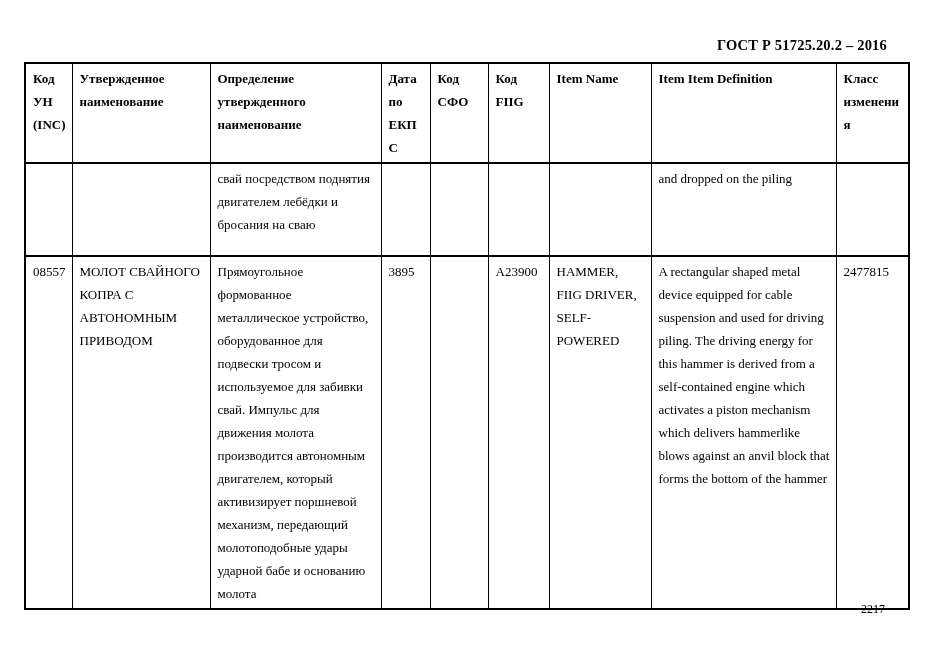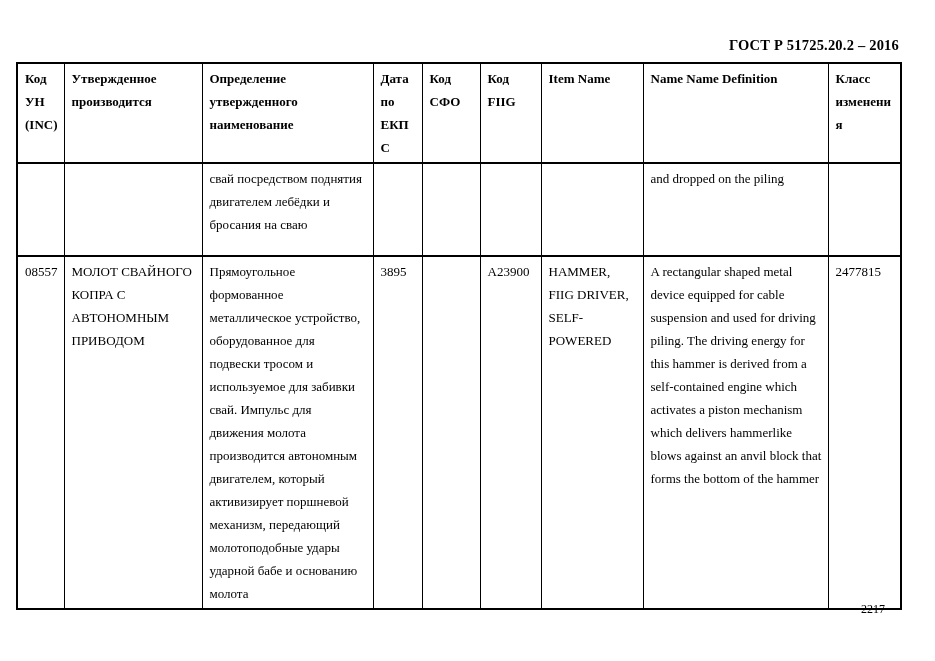--- a/index.html
+++ b/index.html
@@ -12,29 +12,29 @@
     width: 935px;
     height: 661px;
     background: #ffffff;
     color: #000000;
     font-family: "Liberation Serif", "DejaVu Serif", serif;
     overflow: hidden;
   }
   .doc-header {
     position: absolute;
     top: 37px;
-    right: 36px;
+    right: 48px;
     font-size: 14.5px;
     font-weight: bold;
     letter-spacing: 0.2px;
     white-space: nowrap;
   }
   table.items {
     position: absolute;
-    left: 16px;
+    left: 24px;
     top: 62px;
     width: 884px;
     border-collapse: collapse;
     table-layout: fixed;
     border: 2px solid #000000;
   }
   table.items th,
   table.items td {
     border: 1px solid #000000;
     vertical-align: top;
@@ -75,27 +75,27 @@
       <col style="width:49px">
       <col style="width:58px">
       <col style="width:61px">
       <col style="width:102px">
       <col style="width:185px">
       <col style="width:73px">
     </colgroup>
     <thead>
       <tr>
         <th>Код УН (INC)</th>
-        <th>Утвержденное производится</th>
+        <th>Утвержденное наименование</th>
         <th>Определение утвержденного наименование</th>
         <th>Дата по ЕКПС</th>
         <th>Код СФО</th>
         <th>Код FIIG</th>
         <th>Item Name</th>
-        <th>Name Name Definition</th>
+        <th>Item Item Definition</th>
         <th>Класс изменения</th>
       </tr>
     </thead>
     <tbody>
       <tr class="row-continuation">
         <td></td>
         <td></td>
         <td>свай посредством поднятия двигателем лебёдки и бросания на сваю</td>
         <td></td>
         <td></td>

